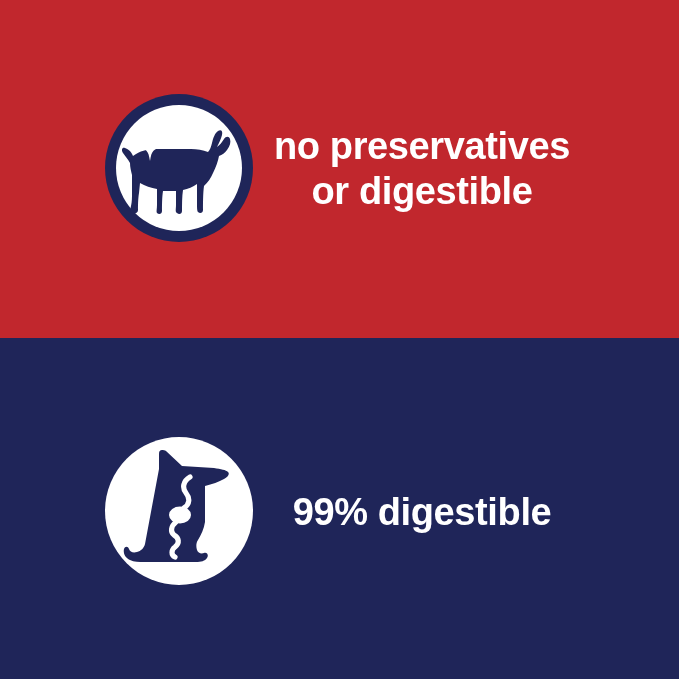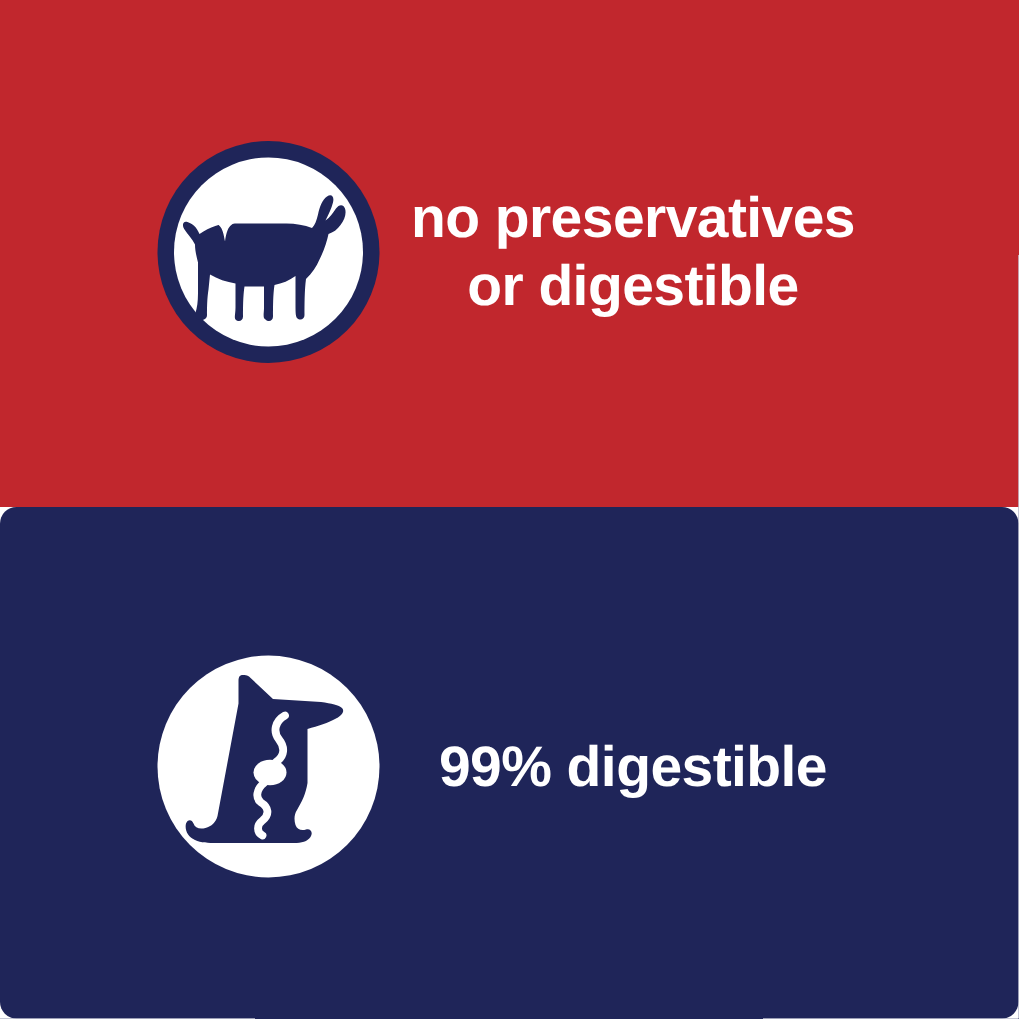--- a/index.html
+++ b/index.html
@@ -26,21 +26,20 @@
   }
   .panel-preservatives {
     top: 0;
     height: 338px;
     background: #c1272d;
   }
   .panel-digestible {
     top: 338px;
     height: 341px;
     background: #1f2559;
-    border-radius: 11px;
   }
   .badge-slot {
     position: absolute;
     left: 104px;
     width: 150px;
     height: 150px;
   }
   .panel-preservatives .badge-slot { top: 93px; }
   .panel-digestible  .badge-slot { top: 98px; }
   .badge-svg {

